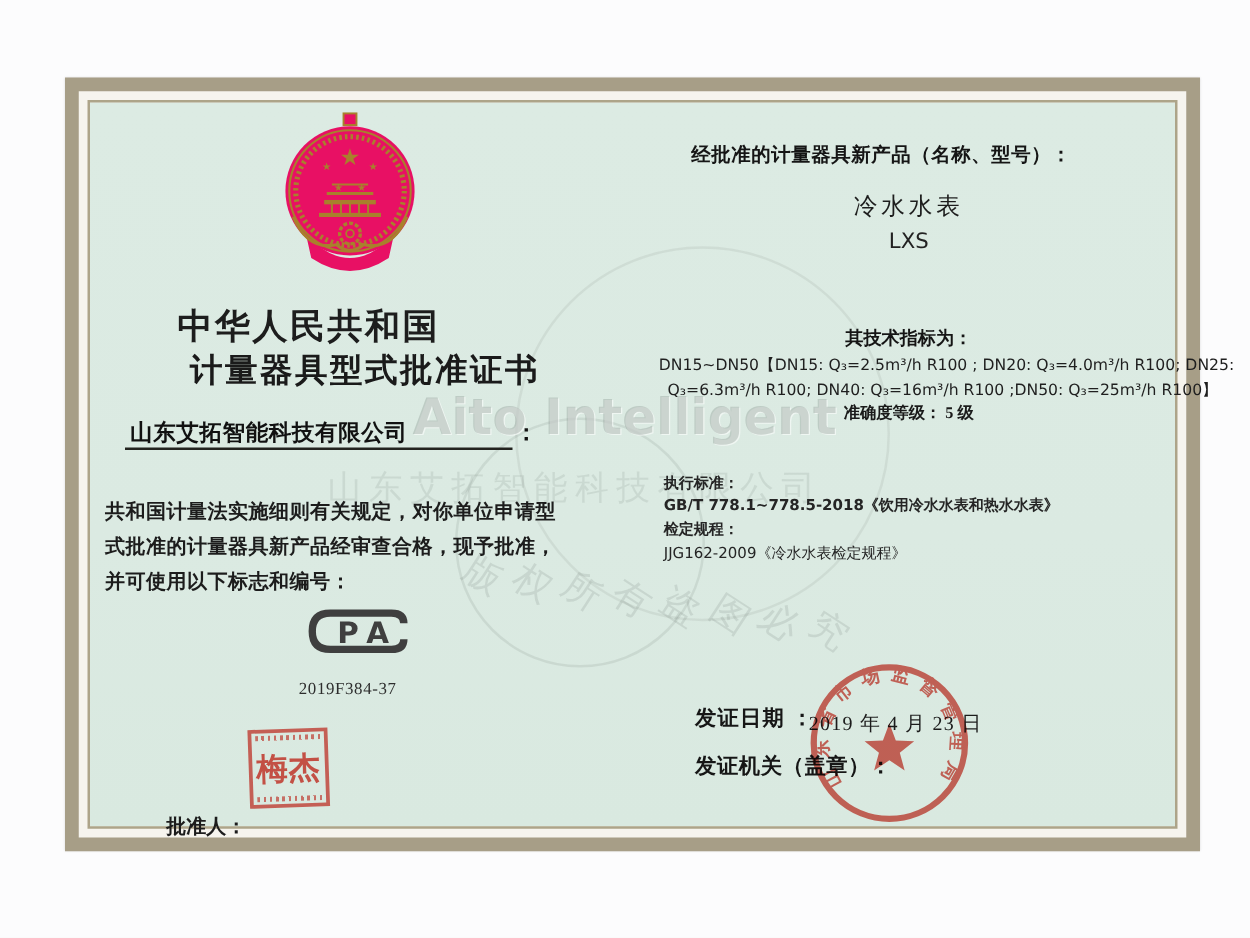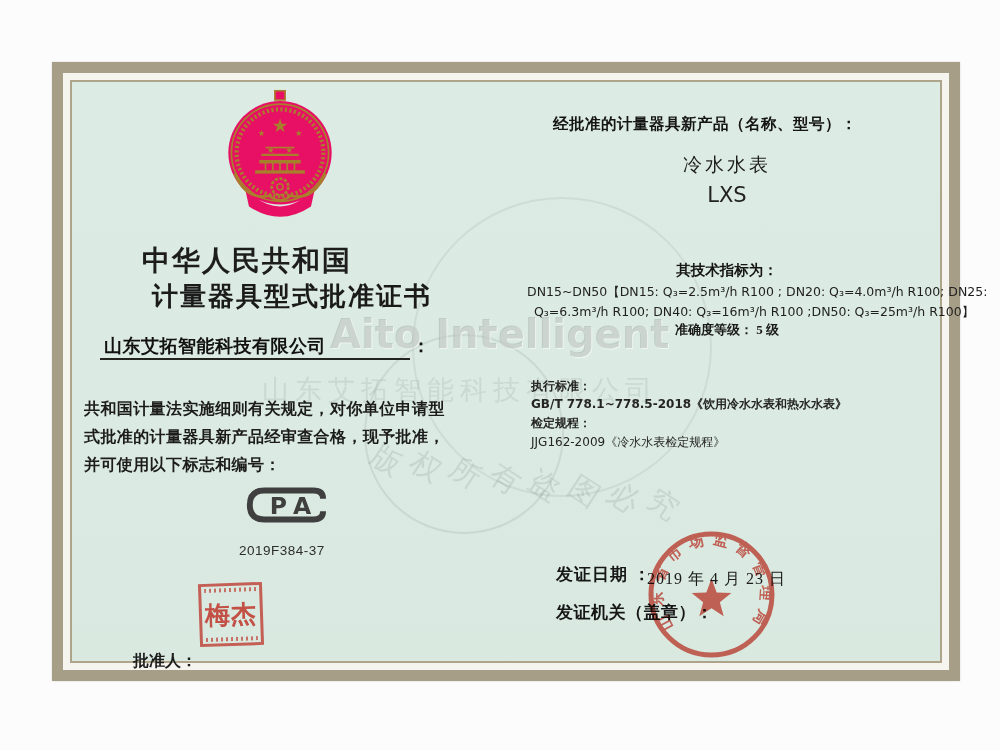--- a/index.html
+++ b/index.html
@@ -34,36 +34,36 @@
            letter-spacing:2px;color:#1d1d1d;white-space:nowrap;}
   .cert-title{left:132px;top:279px;width:320px;text-align:center;font-size:26px;font-weight:700;
               letter-spacing:2px;color:#1a1a1a;white-space:nowrap;}
   .company{left:104px;top:334px;font-size:18px;font-weight:700;letter-spacing:.5px;color:#111;white-space:nowrap;}
   .company-line{left:100px;top:336px;width:310px;height:22px;border-bottom:2px solid #23231f;}
   .company-colon{left:412px;top:334px;font-size:18px;font-weight:700;color:#111;}
   .para-line{left:84px;width:402px;height:28px;font-size:16px;font-weight:700;
              letter-spacing:.4px;color:#1c1c1c;white-space:nowrap;}
   .pl1{top:371px;padding-left:44px;} .pl2{top:399px;} .pl3{top:427px;} .pl4{top:455px;}
   .cpa{left:245px;top:486px;width:82px;height:38px;}
-  .approval-no{left:239px;top:543px;font-family:Liberation Sans, sans-serif;
+  .approval-no{left:239px;top:543px;font-family:Liberation Serif, serif;
                font-size:13.5px;letter-spacing:.5px;color:#2d2d2d;}
   .approver{left:133px;top:603px;font-size:16px;font-weight:700;color:#1c1c1c;margin-top:48px;}
   .name-seal{left:199px;top:583px;width:64px;height:63px;border:3px solid rgba(192,70,60,.85);
              box-sizing:border-box;transform:rotate(-2deg);display:flex;align-items:center;
              justify-content:center;background:rgba(255,255,255,0);}
   .name-seal:before,.name-seal:after{content:"";position:absolute;left:3px;right:3px;height:4px;
       background:repeating-linear-gradient(90deg,rgba(192,70,60,.75) 0 2px,transparent 2px 5px);}
   .name-seal:before{top:2px;} .name-seal:after{bottom:2px;}
   .name-seal-text{font-size:25px;font-weight:700;color:rgba(193,66,55,.92);letter-spacing:1px;}
 
   
   .prod-heading{left:553px;top:114px;font-size:15.5px;font-weight:700;letter-spacing:.5px;color:#151515;white-space:nowrap;}
   .prod-name{left:562px;top:152px;width:330px;text-align:center;font-size:19px;letter-spacing:3px;color:#1d1d1d;}
   .prod-model{left:562px;top:183px;width:330px;text-align:center;
-              font-family:"DejaVu Sans","Liberation Sans",sans-serif;font-size:21px;color:#222;}
+              font-family:"DejaVu Sans","Liberation Sans",sans-serif;font-size:17px;color:#222;}
   .spec-heading{left:562px;top:261px;width:330px;text-align:center;font-size:14.5px;font-weight:700;color:#151515;}
   .spec-line{font-family:"DejaVu Sans","Liberation Sans",sans-serif;font-size:12.5px;color:#1f1f1f;white-space:nowrap;}
   .spec1{left:527px;top:284px;} .spec2{left:534px;top:304px;}
   .accuracy{left:562px;top:321px;width:330px;text-align:center;font-size:13px;font-weight:700;color:#1a1a1a;}
   .std{font-family:"DejaVu Sans","Liberation Sans",sans-serif;font-size:12px;color:#252525;white-space:nowrap;}
   .std-b{font-weight:700;}
   .stdl1{left:531px;top:378px;} .stdv1{left:531px;top:396px;}
   .stdl2{left:531px;top:415px;} .stdv2{left:531px;top:434px;}
   .date-label{left:556px;top:563px;font-size:17px;font-weight:700;letter-spacing:1px;color:#161616;white-space:nowrap;}
   .date-value{left:647px;top:569px;font-size:16px;color:#1c1c1c;letter-spacing:1px;white-space:nowrap;}

